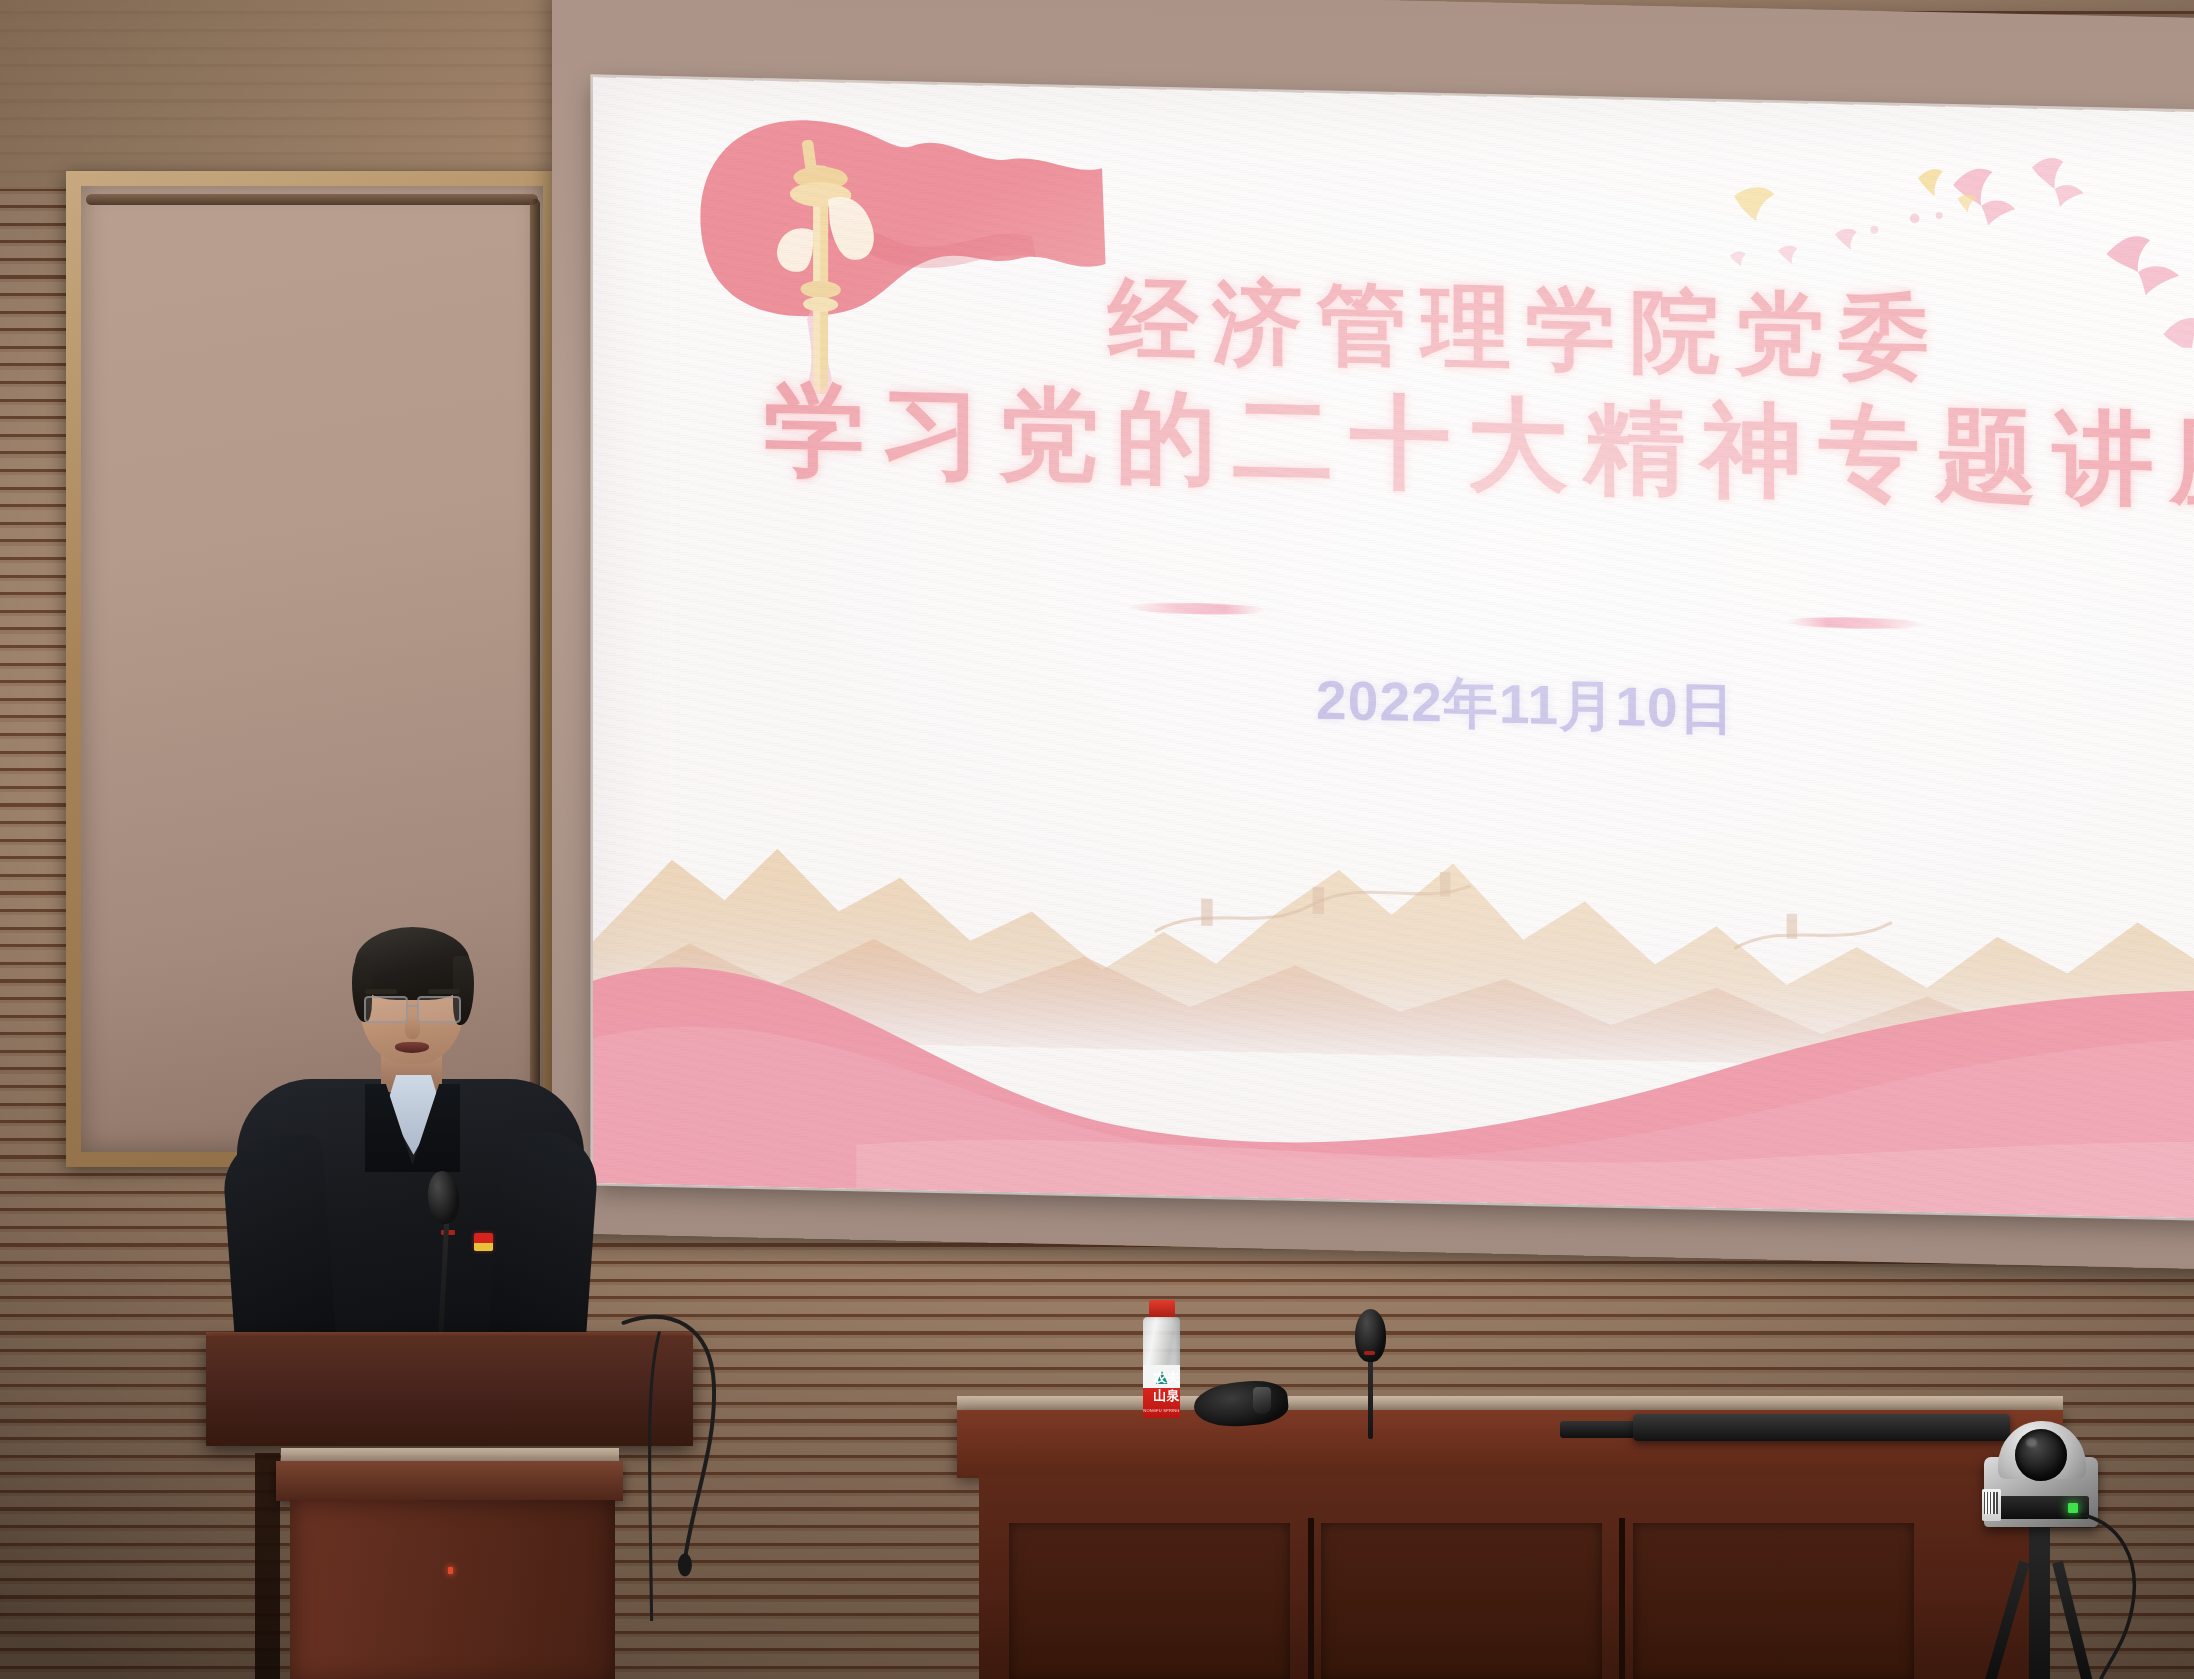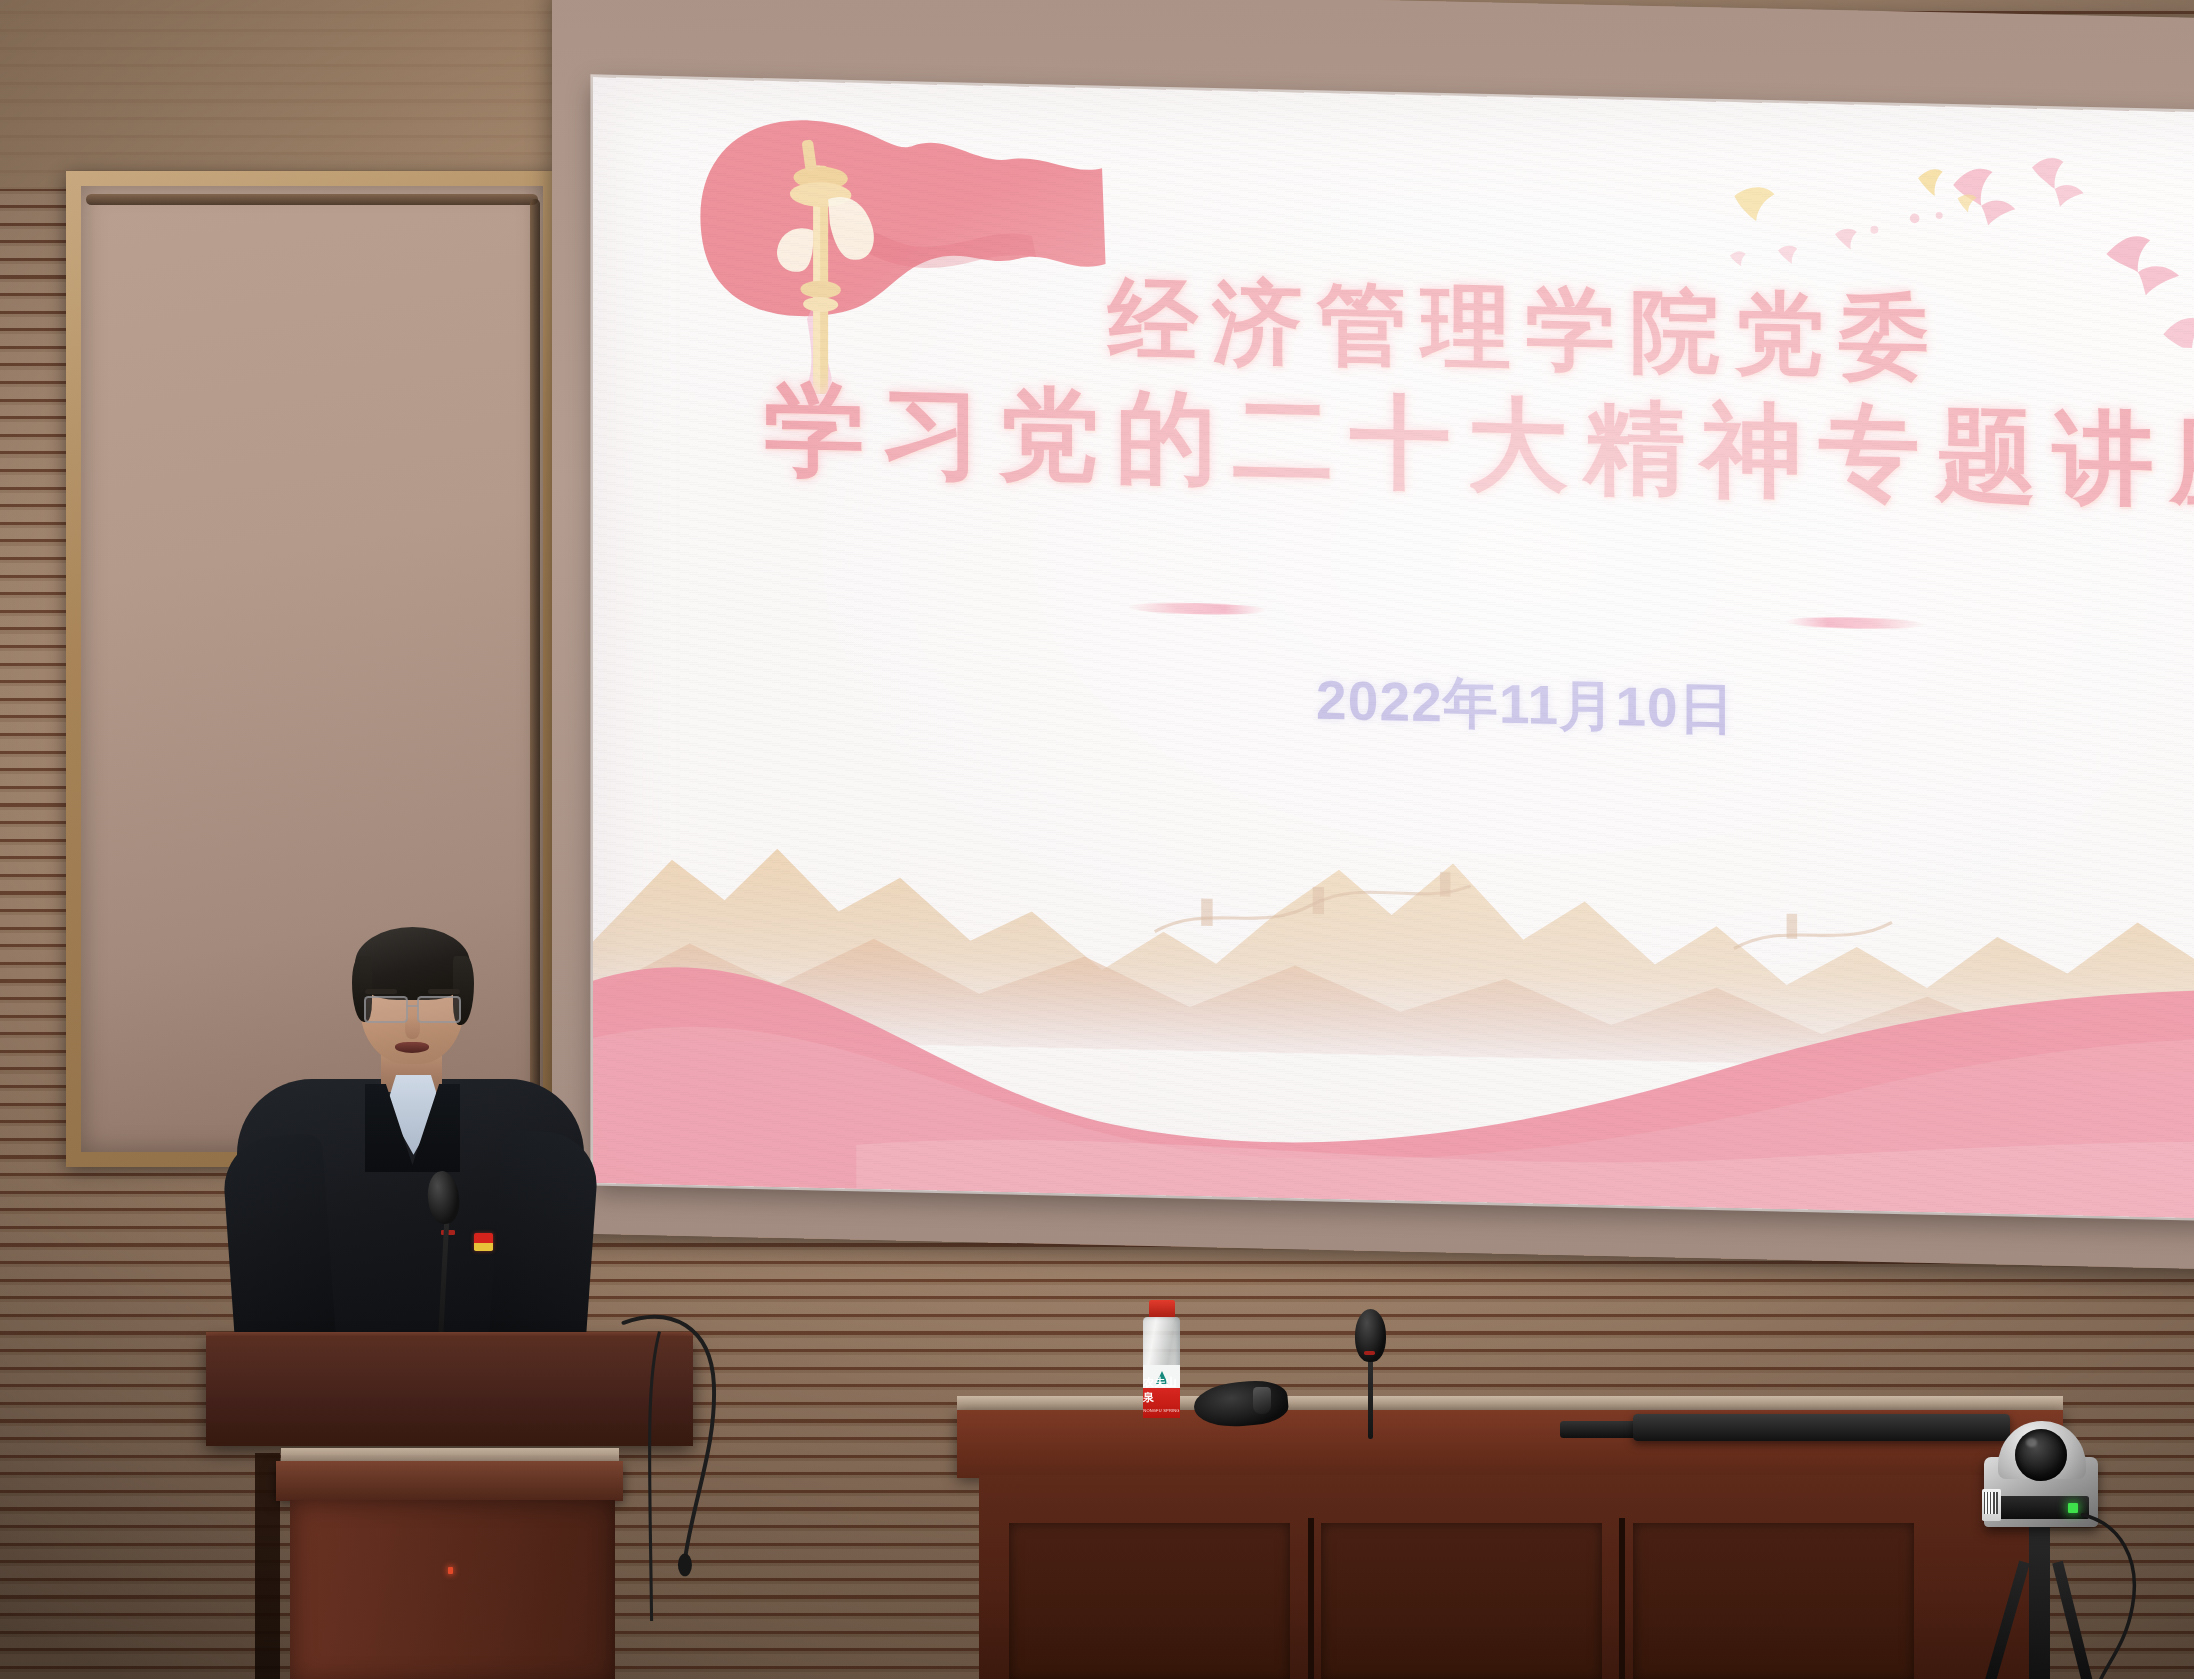--- a/index.html
+++ b/index.html
@@ -262,21 +262,21 @@
     overflow:hidden;
   }
   .bottle-drop{
     position:absolute;left:50%;top:6.1px;transform:translateX(-50%);
     width:0;height:0;
     border-left:6.6px solid transparent;border-right:6.6px solid transparent;
     border-bottom:13px solid #178a7d;
   }
   .bottle-brand{
     position:absolute;left:0;right:0;bottom:13px;
-    text-align:left;color:#fff;font-size:11px;font-weight:700;letter-spacing:0.4px;
+    text-align:right;color:#fff;font-size:13px;font-weight:700;letter-spacing:0.4px;
   }
   .bottle-brand-en{
     position:absolute;left:0;right:0;bottom:5.3px;
     text-align:center;color:rgba(255,255,255,.85);font-size:4px;letter-spacing:0.2px;
   }
 
   
   .tbl-mic-stem{
     position:absolute;left:1368px;top:1338px;width:4.8px;height:101px;
     background:linear-gradient(180deg,#333,#141414);

